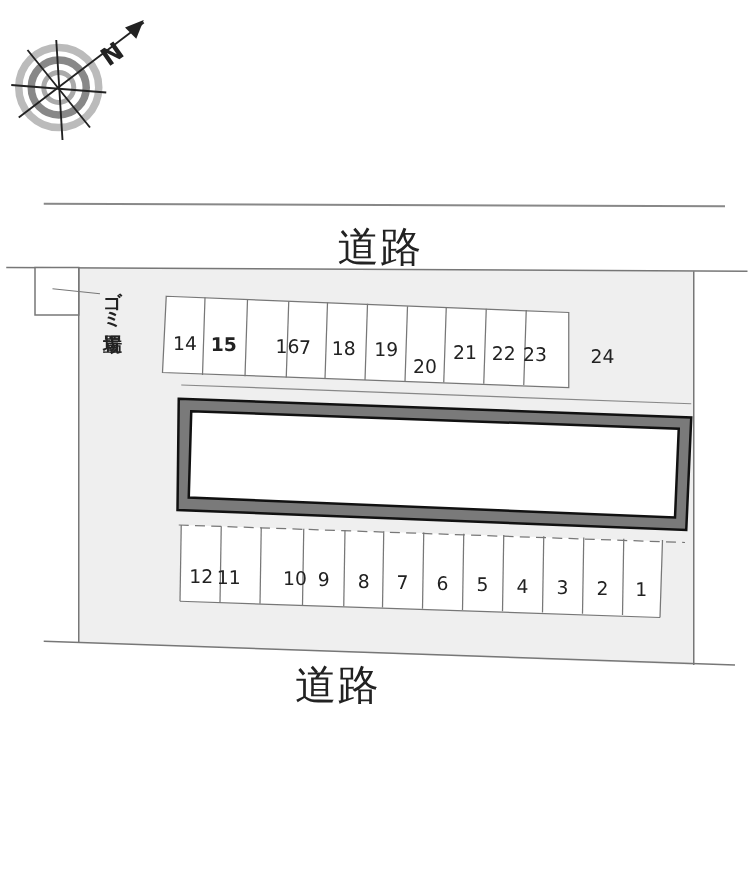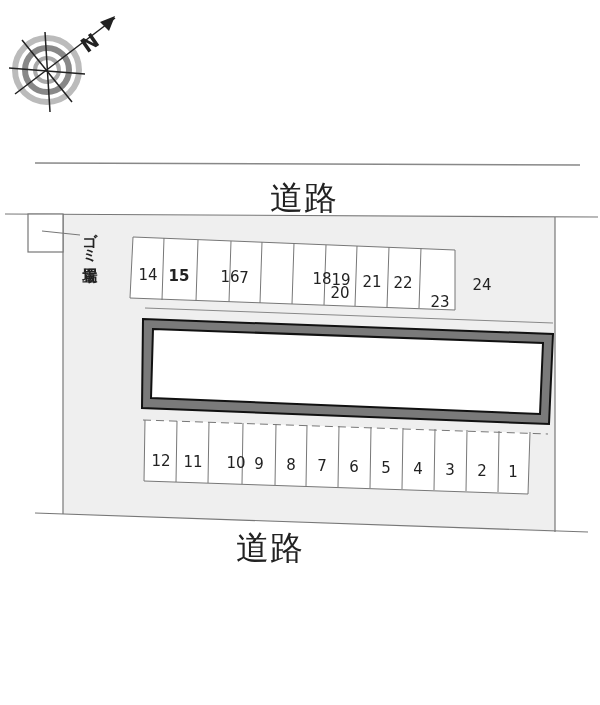--- a/index.html
+++ b/index.html
@@ -80,30 +80,30 @@
 </svg>
 
 <div class="road-label" style="left:270px; top:176px;">道路</div>
 <div class="road-label" style="left:236px; top:526px;">道路</div>
 <div class="trash-label" style="left:82px; top:222px;">ゴミ置場</div>
 
 <div class="stall-num" style="left:132px; top:266px;">14</div>
 <div class="stall-num" style="left:163px; top:267px;font-weight:bold;">15</div>
 <div class="stall-num" style="left:196px; top:268px;margin-left:18px;">16</div>
 <div class="stall-num" style="left:228px; top:269px;">7</div>
-<div class="stall-num" style="left:259px; top:270px;margin-left:47px;">18</div>
-<div class="stall-num" style="left:293px; top:271px;padding-left:32px;">19</div>
+<div class="stall-num" style="left:259px; top:270px;">18</div>
+<div class="stall-num" style="left:293px; top:271px;">19</div>
 <div class="stall-num" style="left:324px; top:284px;">20</div>
 <div class="stall-num" style="left:356px; top:273px;">21</div>
 <div class="stall-num" style="left:387px; top:274px;text-align:center;">22</div>
-<div class="stall-num" style="left:424px; top:275px;margin-top:18px;">23</div>
+<div class="stall-num" style="left:412px; top:275px;">23</div>
 <div class="stall-num" style="left:466px; top:276px;">24</div>
 
 <div class="stall-num" style="left:145px; top:452px;">12</div>
-<div class="stall-num" style="left:177px; top:453px;">11</div>
+<div class="stall-num" style="left:167px; top:453px;">11</div>
 <div class="stall-num" style="left:220px; top:454px;">10</div>
 <div class="stall-num" style="left:243px; top:455px;">9</div>
 <div class="stall-num" style="left:275px; top:456px;">8</div>
 <div class="stall-num" style="left:306px; top:457px;">7</div>
 <div class="stall-num" style="left:338px; top:458px;">6</div>
 <div class="stall-num" style="left:370px; top:459px;">5</div>
 <div class="stall-num" style="left:402px; top:460px;">4</div>
 <div class="stall-num" style="left:434px; top:461px;">3</div>
 <div class="stall-num" style="left:466px; top:462px;">2</div>
 <div class="stall-num" style="left:497px; top:463px;">1</div>

